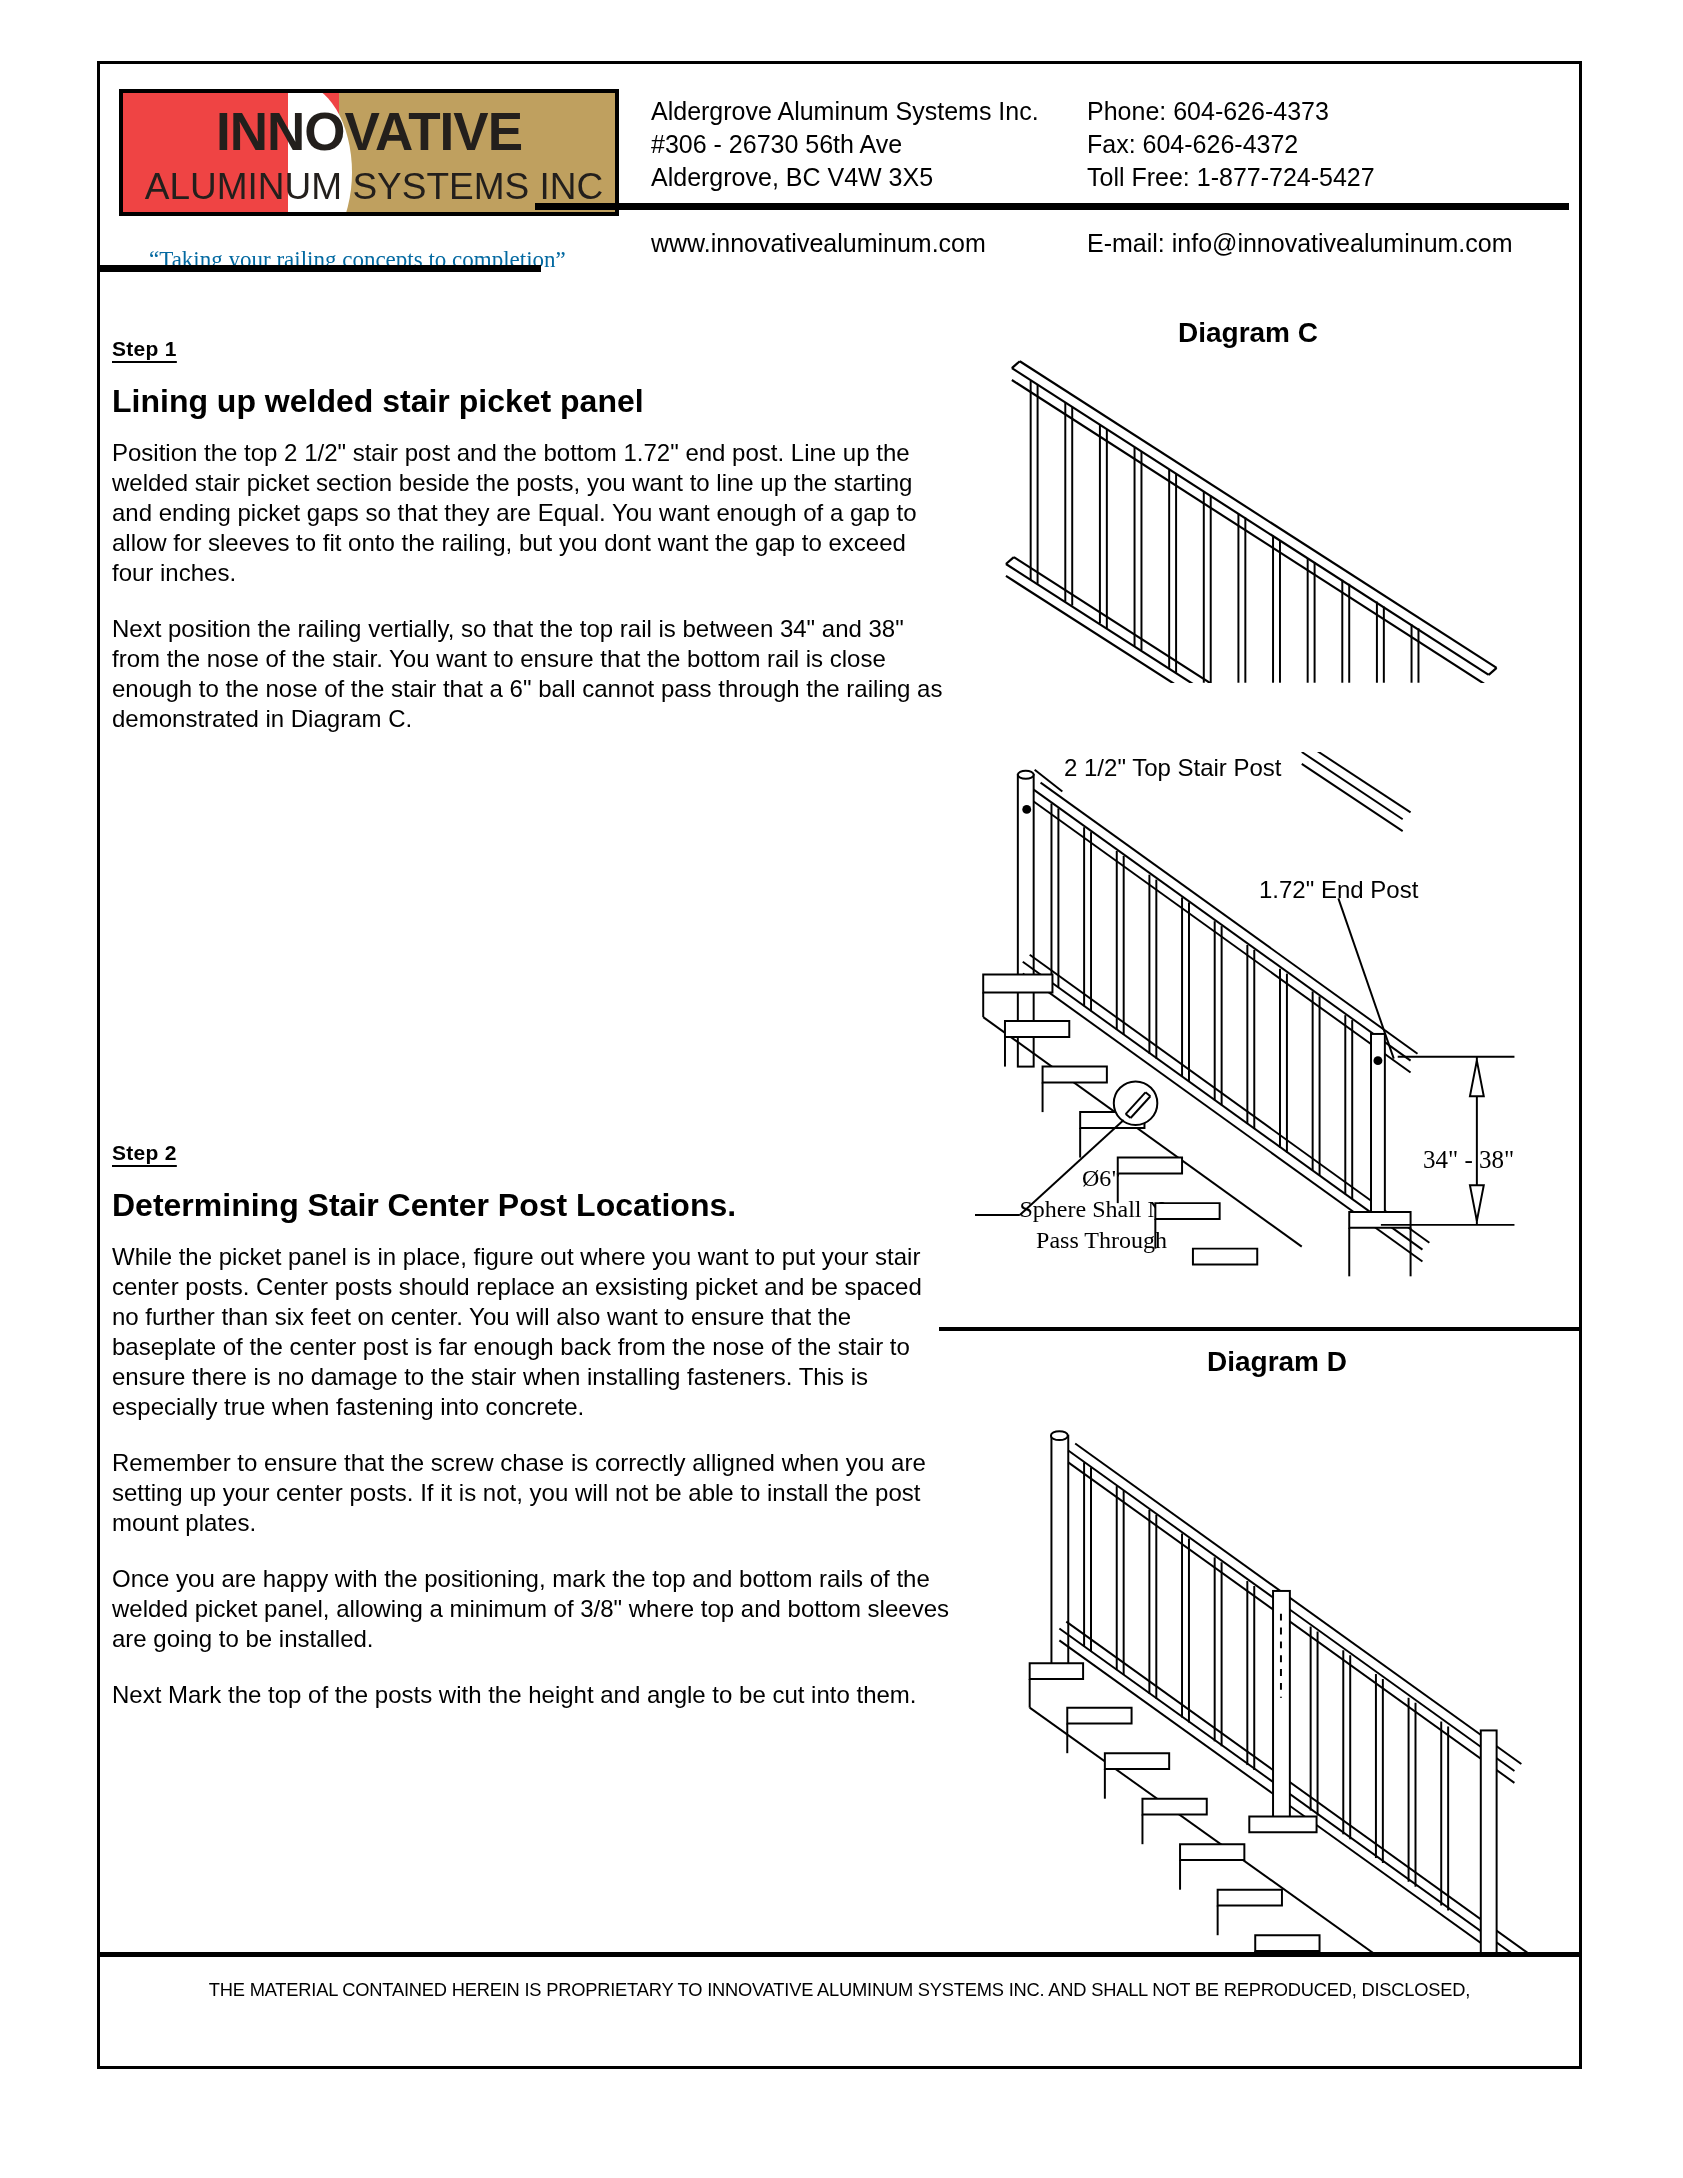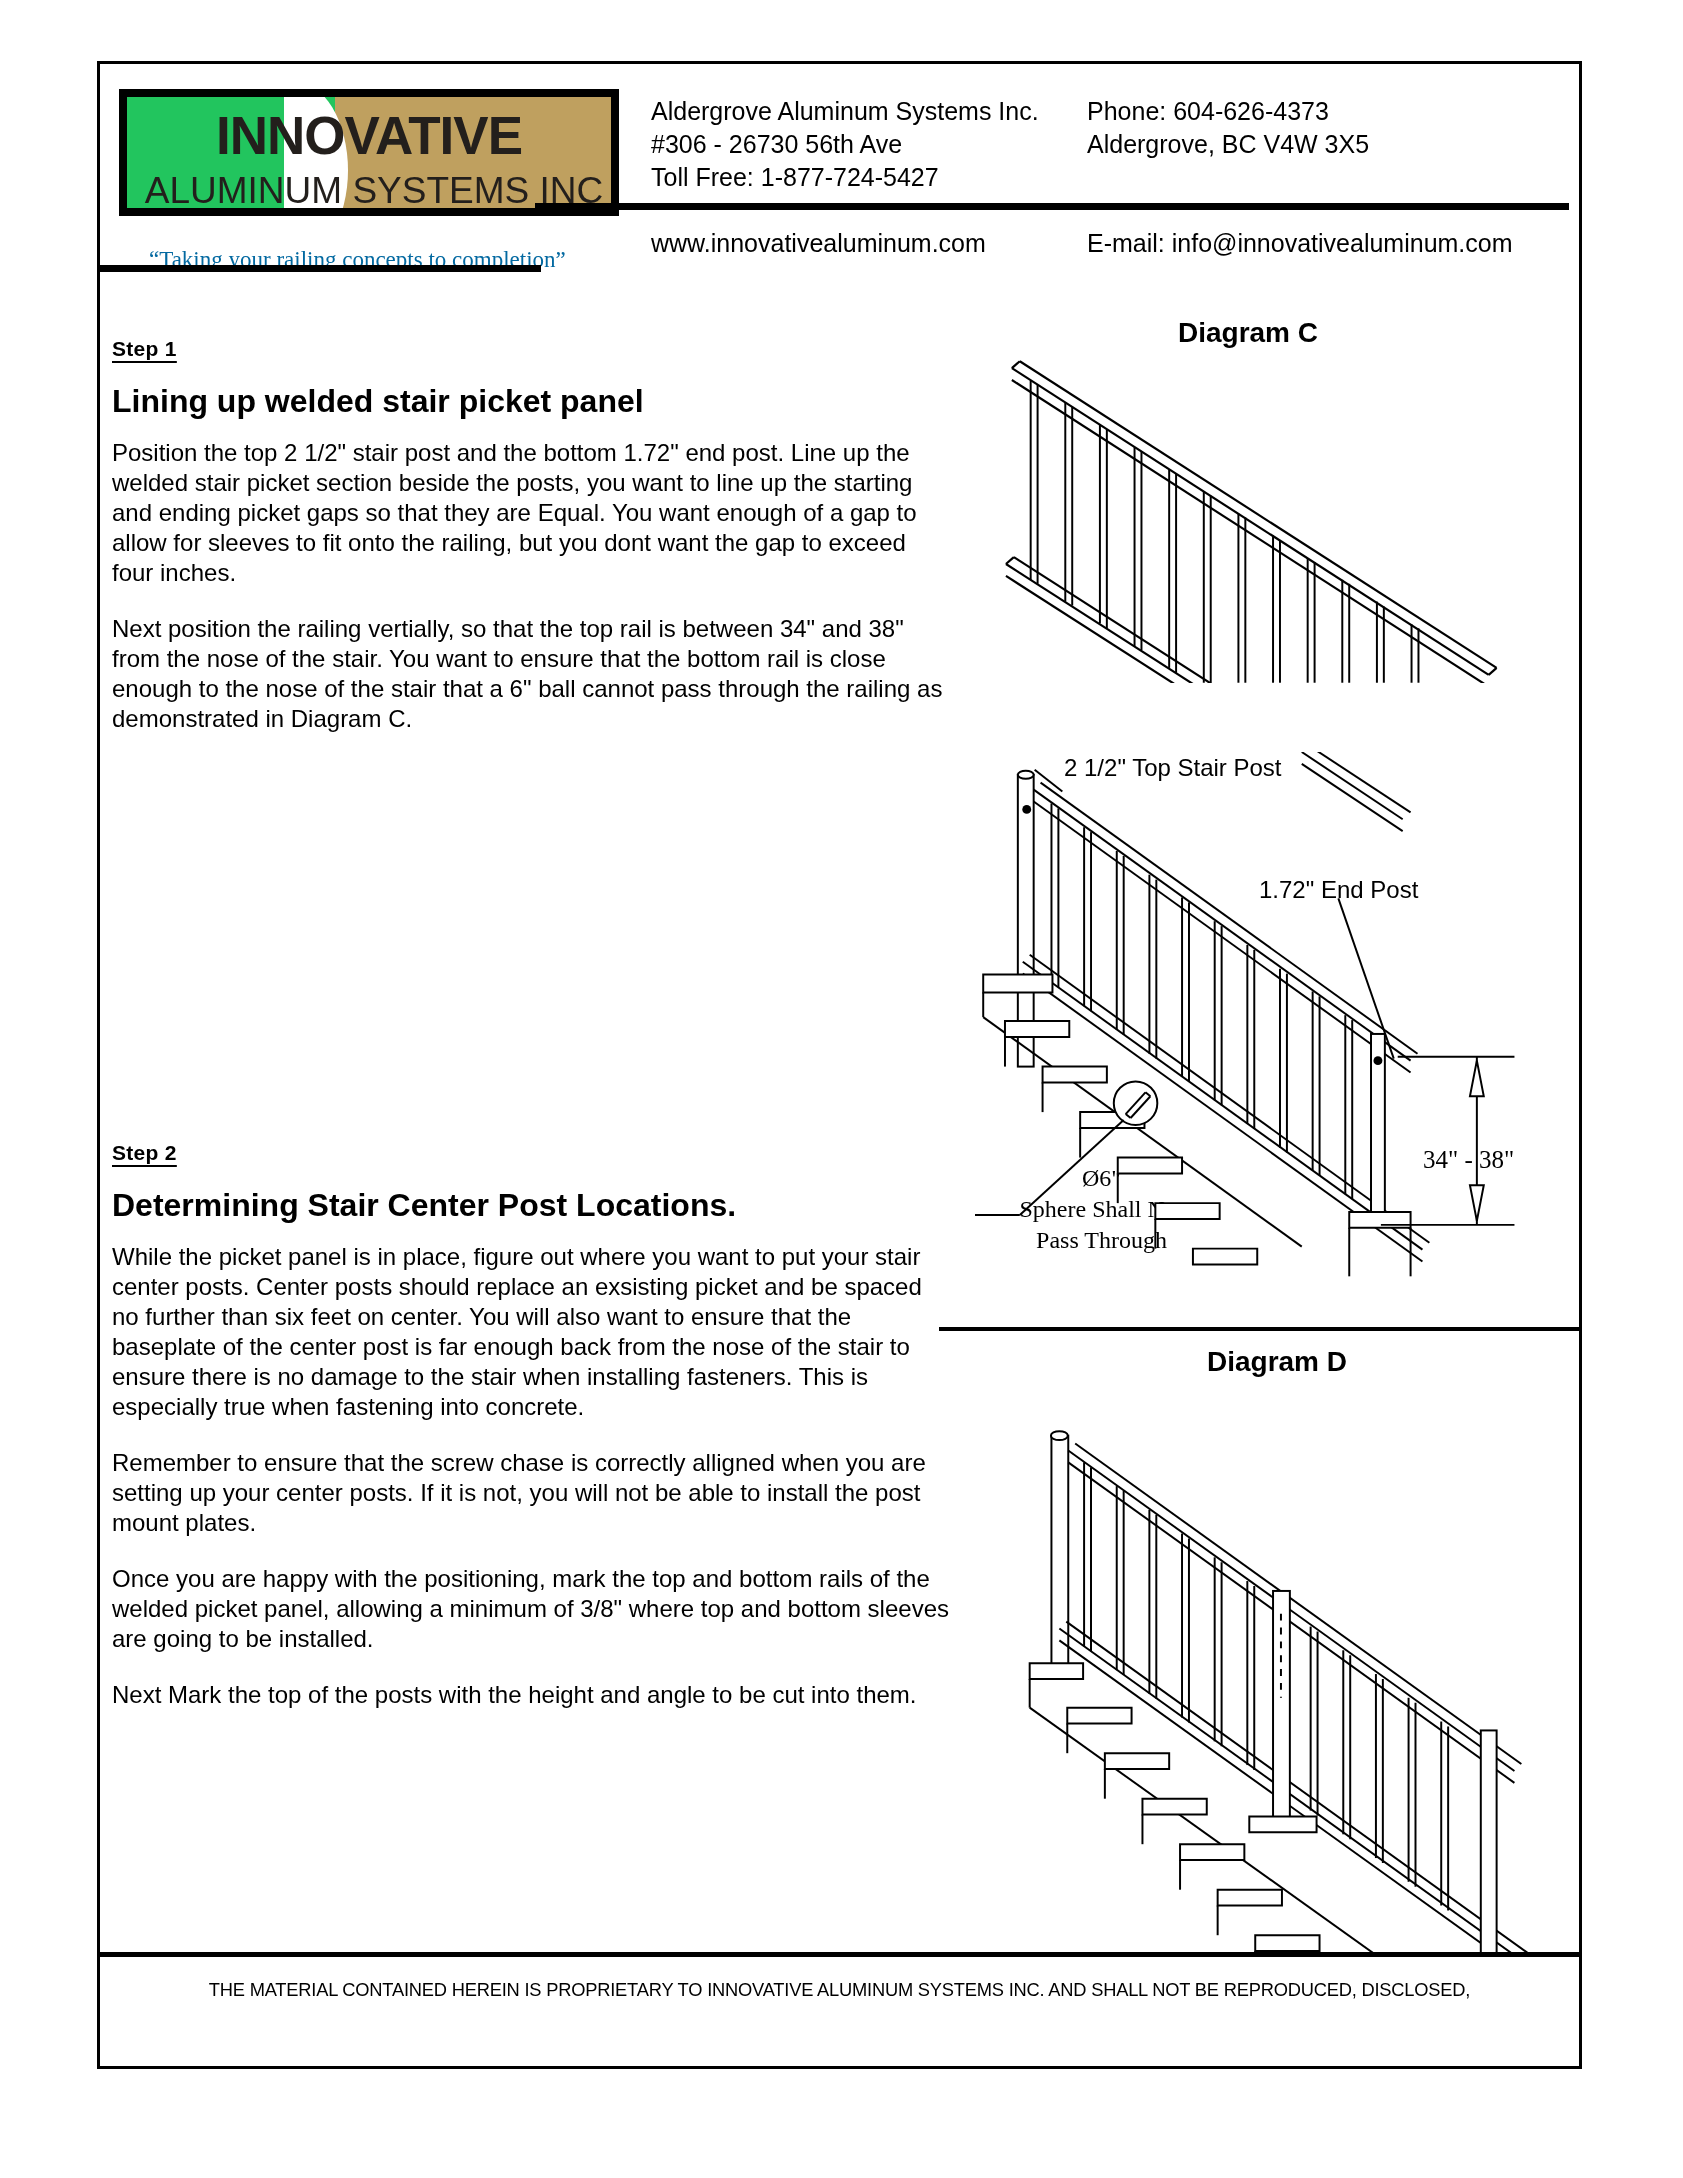--- a/index.html
+++ b/index.html
@@ -12,21 +12,21 @@
     position:absolute;left:97px;top:61px;width:1485px;height:2008px;
     border:3px solid #000;box-sizing:border-box;
   }
 
   
   .header{position:absolute;left:97px;top:61px;width:1485px;height:210px;}
 
   .logo-wrap{position:absolute;left:22px;top:28px;width:500px;}
   .logo-box{
     position:relative;width:500px;height:127px;
-    border:8px solid #000000;box-sizing:border-box;overflow:hidden;background:#22c55e;
+    border:4px solid #000000;box-sizing:border-box;overflow:hidden;background:#ef4444;
   }
   .logo-gold{
     position:absolute;right:0;top:0;width:276px;height:100%;background:#bfa05f;
   }
   .logo-gold::before{
     content:"";position:absolute;left:-51px;top:-10px;width:109px;height:150%;
     background:#fff;border-radius:0 0 0 0;
     clip-path:ellipse(54px 89px at 10px 50%);
   }
   .logo-line1{
@@ -99,20 +99,21 @@
         <div class="logo-line2">ALUMINUM SYSTEMS INC</div>
       </div>
       <div class="logo-tagline">“Taking your railing concepts to completion”</div>
     </div>
 
     <div class="contact">
       <div class="grid">
         <div class="cell">Aldergrove Aluminum Systems Inc.</div>
         <div class="cell">Phone: 604-626-4373</div>
         <div class="cell">#306 - 26730 56th Ave</div>
+        <div class="cell">Fax: 604-626-4372</div>
         <div class="cell">Aldergrove, BC  V4W 3X5</div>
         <div class="cell">Toll Free: 1-877-724-5427</div>
       </div>
       <div class="web-row">
         <div class="cell">www.innovativealuminum.com</div>
         <div class="cell">E-mail: info@innovativealuminum.com</div>
       </div>
     </div>
   </div>
 

